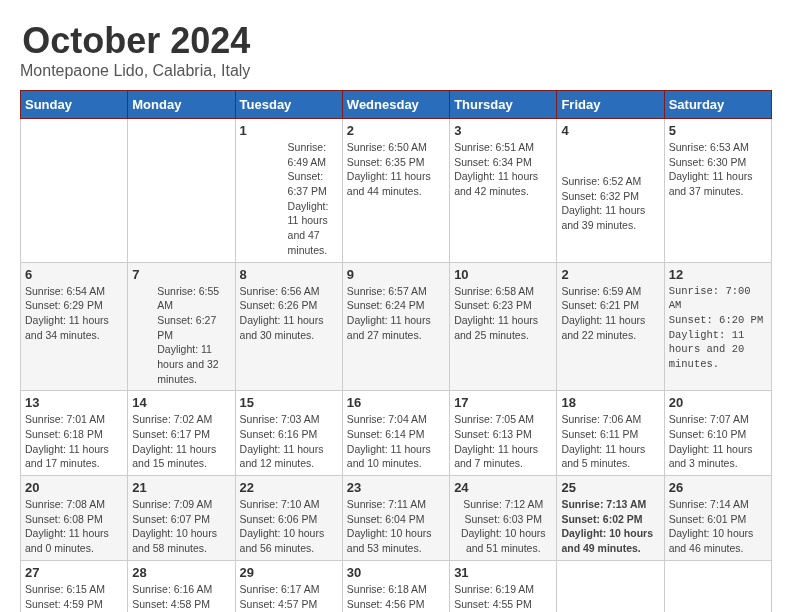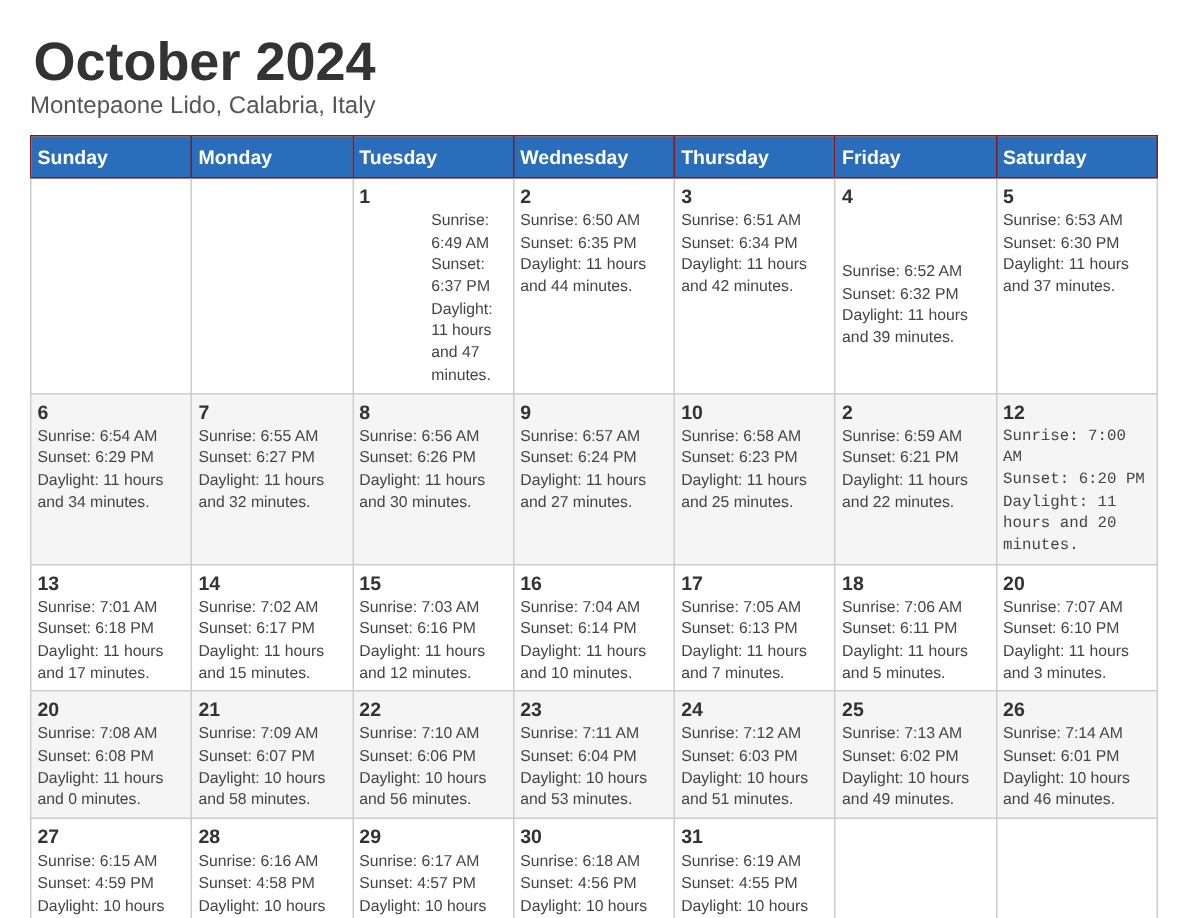--- a/index.html
+++ b/index.html
@@ -154,21 +154,21 @@
       </tr>
       <tr>
         <td>
           <span class="day-number">6</span>
           <div class="day-info" style="white-space: pre-line;">Sunrise: 6:54 AM
 Sunset: 6:29 PM
 Daylight: 11 hours and 34 minutes.</div>
         </td>
         <td>
           <span class="day-number">7</span>
-          <div class="day-info" style="white-space: pre-line;">Sunrise: 6:55 AM
+          <div class="day-info" style="white-space: pre-line; margin-left: 25px;">Sunrise: 6:55 AM
 Sunset: 6:27 PM
 Daylight: 11 hours and 32 minutes.</div>
         </td>
         <td>
           <span class="day-number">8</span>
           <div class="day-info" style="white-space: pre-line;">Sunrise: 6:56 AM
 Sunset: 6:26 PM
 Daylight: 11 hours and 30 minutes.</div>
         </td>
         <td>
@@ -260,27 +260,27 @@
 Daylight: 10 hours and 56 minutes.</div>
         </td>
         <td>
           <span class="day-number">23</span>
           <div class="day-info" style="white-space: pre-line;">Sunrise: 7:11 AM
 Sunset: 6:04 PM
 Daylight: 10 hours and 53 minutes.</div>
         </td>
         <td>
           <span class="day-number">24</span>
-          <div class="day-info" style="white-space: pre-line;">Sunrise: 7:12 AM
+          <div class="day-info" style="white-space: pre-line; text-align: center;">Sunrise: 7:12 AM
 Sunset: 6:03 PM
 Daylight: 10 hours and 51 minutes.</div>
         </td>
         <td>
           <span class="day-number">25</span>
-          <div class="day-info" style="white-space: pre-line;">Sunrise: 7:13 AM
+          <div class="day-info" style="white-space: pre-line; font-weight: bold;">Sunrise: 7:13 AM
 Sunset: 6:02 PM
 Daylight: 10 hours and 49 minutes.</div>
         </td>
         <td>
           <span class="day-number">26</span>
           <div class="day-info" style="white-space: pre-line;">Sunrise: 7:14 AM
 Sunset: 6:01 PM
 Daylight: 10 hours and 46 minutes.</div>
         </td>
       </tr>

